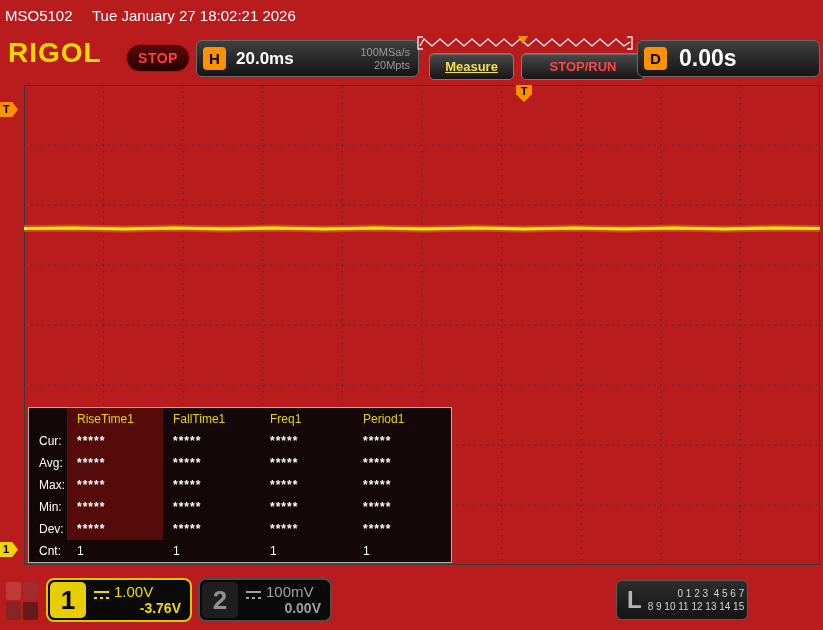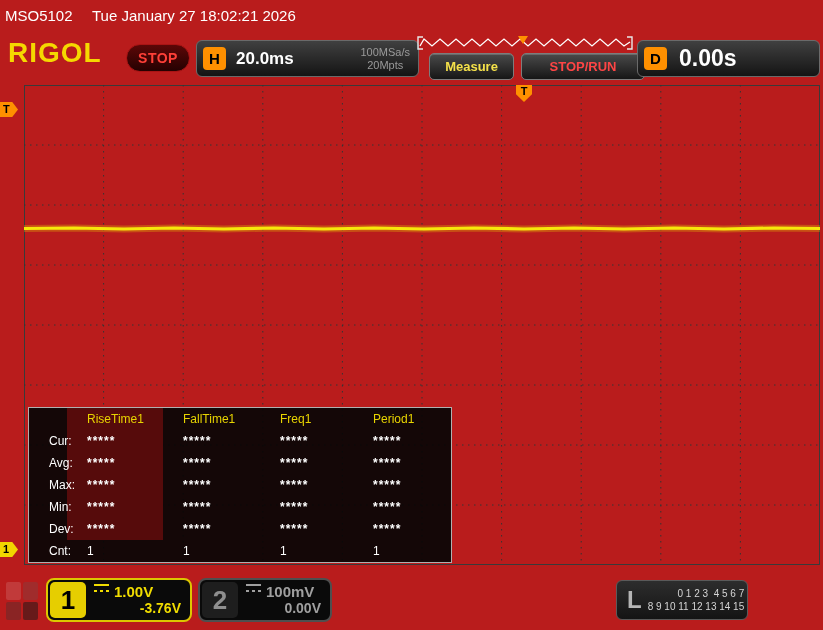--- a/index.html
+++ b/index.html
@@ -20,34 +20,34 @@
                text-align:center; line-height:26px; letter-spacing:.5px; }
   .panel { position:absolute; top:40px; height:37px; box-sizing:border-box;
            background:linear-gradient(#404040,#141414); border:1px solid #6a6a6a;
            border-radius:6px; display:flex; align-items:center; }
   .h-panel { left:196px; width:223px; }
   .d-panel { left:637px; width:183px; }
   .tag { width:23px; height:23px; background:#ff9000; color:#000; border-radius:4px;
          font-weight:bold; font-size:15px; display:flex; align-items:center;
          justify-content:center; margin-left:6px; flex:none; }
   .timebase { color:#fff; font-size:17px; font-weight:bold; margin-left:10px; }
-  .rate-stack { margin-left:auto; margin-right:8px; text-align:center; display:flex;
+  .rate-stack { margin-left:auto; margin-right:8px; text-align:right; display:flex;
                 flex-direction:column; font-size:11px; color:#9a9a9a; line-height:13px; }
   .delay-val { color:#fff; font-size:23px; font-weight:bold; margin-left:12px; }
 
   .membar { position:absolute; left:416px; top:36px; width:218px; height:16px; }
   .mem-marker { position:absolute; left:518px; top:36px; width:0; height:0;
                 border-left:5px solid transparent; border-right:5px solid transparent;
                 border-top:8px solid #ff9000; }
 
   .hbtn { position:absolute; top:53px; height:27px; border-radius:5px;
           background:linear-gradient(#4a4a4a,#161616); border:1px solid #7d7d7d;
           box-shadow:inset 0 1px 0 rgba(255,255,255,.18); font-weight:bold;
           font-size:13px; font-family:inherit; cursor:pointer; }
-  .measure { left:429px; width:85px;  color:#f5e14a; }
+  .measure { left:429px; width:85px;  color:#f5e14a;text-decoration:underline; }
   .stoprun { left:521px; width:124px; color:#ff4545; }
 
   
   .graticule { position:absolute; left:24px; top:85px; width:796px; height:480px; }
   .grid-svg  { position:absolute; left:0; top:0; }
   .trig-pos { position:absolute; left:492px; top:0; width:16px; height:17px;
               background:#ff9000; clip-path:polygon(0 0,100% 0,100% 55%,50% 100%,0 55%);
               color:#000; font-size:11px; font-weight:bold; text-align:center;
               line-height:13px; }
   .edge-marker { position:absolute; width:18px; height:15px; box-sizing:border-box;
@@ -56,21 +56,21 @@
                  padding-left:3px; }
   .trig-level { left:0; top:102px; background:#ff9000; }
   .ch1-pos    { left:0; top:542px; background:#f2d500; }
 
   
   .meas-table { position:absolute; left:28px; top:407px; width:424px;
                 background:rgba(5,5,5,.92); border:1px solid #b0b0b0; box-sizing:border-box; }
   .mt-red { position:absolute; left:38px; top:0; width:96px; height:132px; background:#560b0b; }
   .mt-grid { position:relative; display:grid; grid-template-columns:38px 96px 97px 93px 100px;
              grid-auto-rows:22px; }
-  .mt-cell { font-size:12px; color:#fff; line-height:22px; padding-left:20px; white-space:nowrap; }
+  .mt-cell { font-size:12px; color:#fff; line-height:22px; padding-left:10px; white-space:nowrap; }
   .mt-h   { color:#e8d400; }
   .mt-val { font-weight:bold; letter-spacing:1px; }
 
   
   .bottom-bar { position:absolute; left:0; top:570px; width:100%; height:60px; }
   .menu-icon { position:absolute; left:6px; top:12px; width:32px; height:38px; display:grid;
                grid-template-columns:1fr 1fr; grid-template-rows:1fr 1fr; gap:2px; cursor:pointer; }
   .menu-icon span { border-radius:2px; }
   .sq1 { background:#c13a3a; } .sq2 { background:#a02c2c; }
   .sq3 { background:#8a2424; } .sq4 { background:#671a1a; }
@@ -78,21 +78,21 @@
   .ch-panel { position:absolute; top:8px; height:44px; border-radius:8px; display:flex;
               box-sizing:border-box; background:#0a0a0a; cursor:pointer; }
   .ch1 { left:46px;  width:146px; border:2px solid #dcc800; }
   .ch2 { left:198px; width:134px; border:2px solid #4f4f4f; }
   .ch-num { width:36px; margin:2px; border-radius:5px; font-size:26px; font-weight:bold;
             display:flex; align-items:center; justify-content:center; flex:none; }
   .ch1 .ch-num { background:#e6ce00; color:#000; }
   .ch2 .ch-num { background:#1e1e1e; color:#8f8f8f; }
   .ch-info { flex:1; padding:3px 9px 4px 6px; display:flex; flex-direction:column;
              justify-content:space-between; }
-  .ch-scale { display:flex; align-items:flex-start; gap:5px; font-weight:bold; font-size:15px; }
+  .ch-scale { display:flex; align-items:flex-end; gap:5px; font-weight:normal; font-size:15px; }
   .ch-offset { font-size:14px; text-align:right; font-weight:bold; }
   .ch1 .ch-scale, .ch1 .ch-offset { color:#f0dc00; }
   .ch2 .ch-scale, .ch2 .ch-offset { color:#a0a0a0; }
   .dc-icon { display:inline-block; width:15px; height:10px; position:relative; flex:none; }
   .dc-icon::before { content:""; position:absolute; left:0; right:0; top:1px; height:2px;
                      background:currentColor; }
   .dc-icon::after  { content:""; position:absolute; left:0; right:0; bottom:1px; height:2px;
                      background:repeating-linear-gradient(90deg, currentColor 0 3px, transparent 3px 6px); }
 
   .logic-panel { position:absolute; left:616px; top:10px; width:132px; height:40px;

